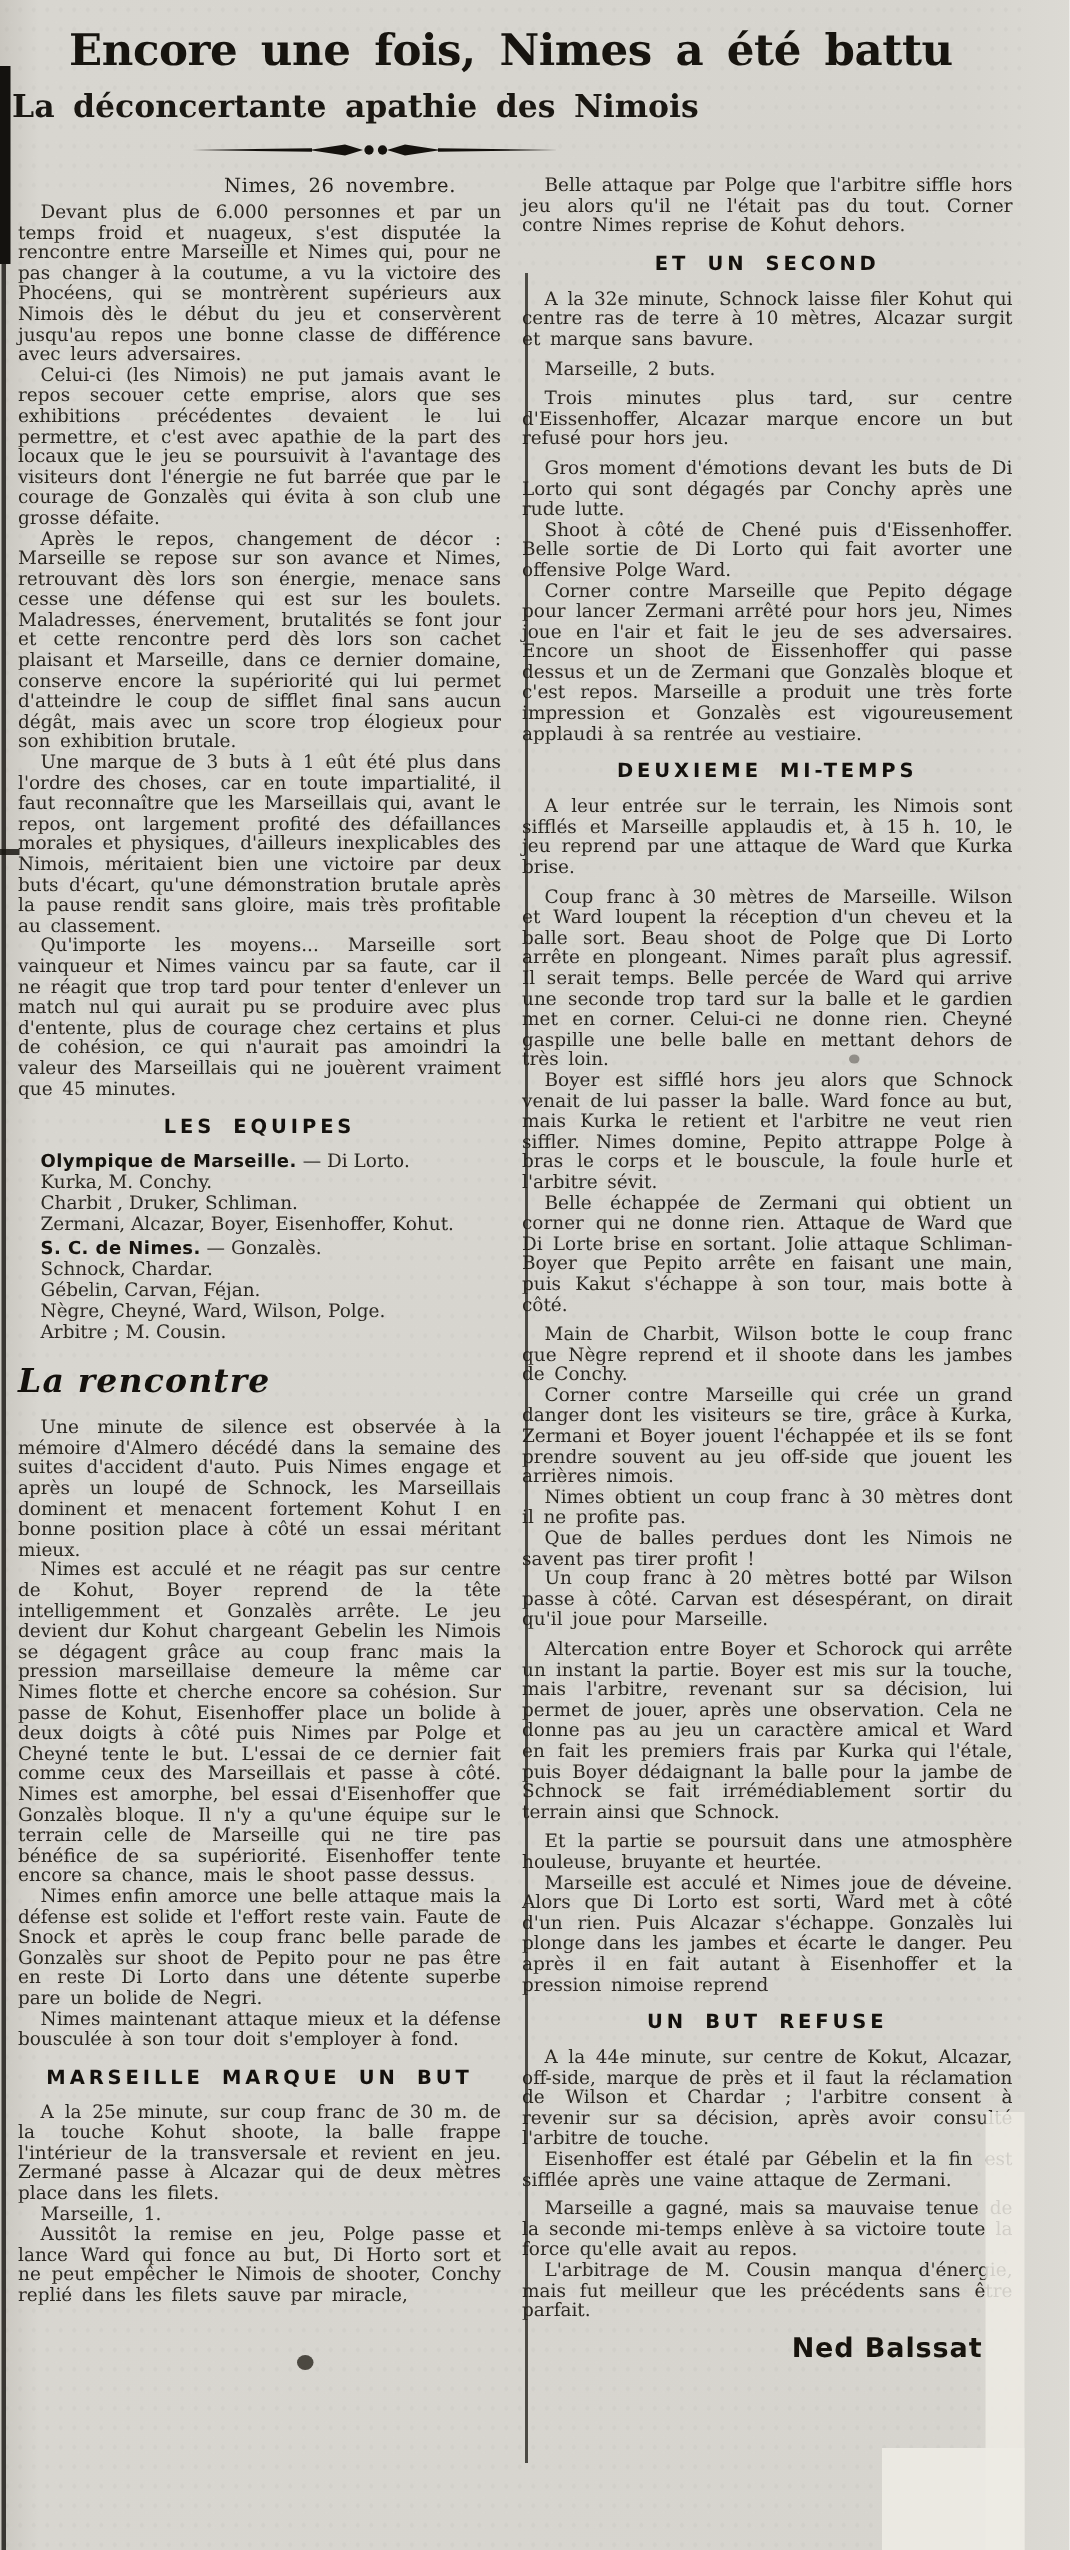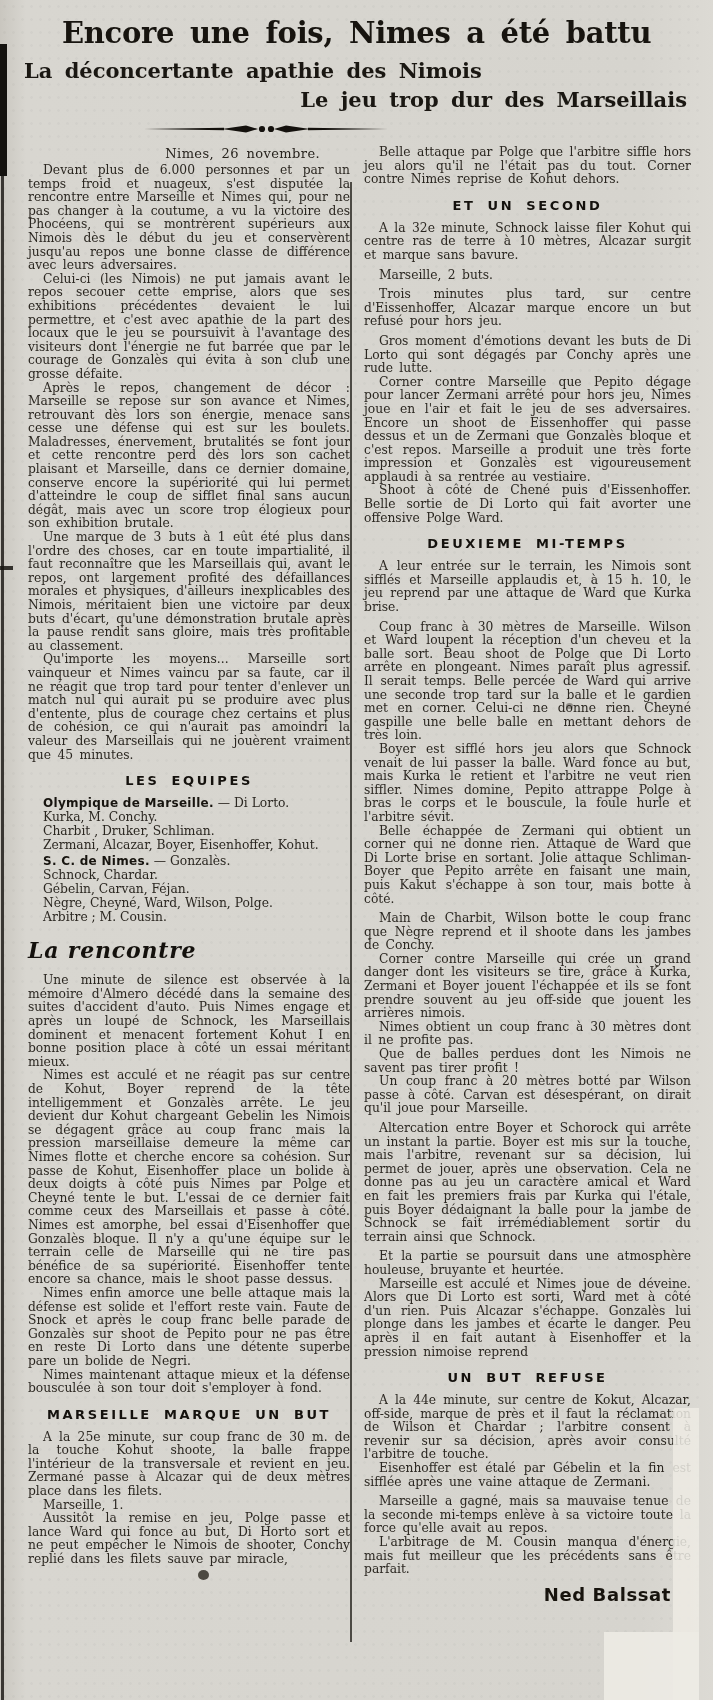--- a/index.html
+++ b/index.html
@@ -5,21 +5,21 @@
   html,body{margin:0;padding:0;}
   body{
     width:713px;height:1700px;overflow:hidden;position:relative;
     background:linear-gradient(90deg,#c9c6bf 0,#d8d6d0 26px,#d6d4ce 640px,#dcdad4 713px);
     font-family:"DejaVu Serif",serif;color:#2b2721;
   }
   .texture{position:absolute;inset:0;pointer-events:none;opacity:.55;
     background-image:radial-gradient(rgba(0,0,0,.045) 1px,transparent 1.4px),
                      radial-gradient(rgba(255,255,255,.06) 1px,transparent 1.4px);
     background-size:9px 13px,15px 10px;}
-  .page{position:relative;width:683px;height:1700px;padding-left:16px;}
+  .page{position:relative;width:683px;height:1700px;}
 
   
   .edge-rule-thick{position:absolute;left:0;top:44px;width:7px;height:132px;background:#14120f;}
   .edge-rule{position:absolute;left:1px;top:176px;width:3px;height:1524px;background:rgba(25,22,18,.82);}
   .edge-tick{position:absolute;left:0;top:566px;width:13px;height:4px;background:rgba(25,22,18,.85);}
   .col-divider{position:absolute;left:350px;top:182px;width:2px;height:1460px;background:rgba(30,27,22,.75);}
   .patch{position:absolute;background:#edebe4;}
   .patch-right{right:0;top:1408px;width:26px;height:292px;opacity:.85;}
   .patch-corner{right:0;top:1632px;width:95px;height:68px;opacity:.9;}
   .smudge{position:absolute;border-radius:50%;background:rgba(30,25,18,.75);}
@@ -70,21 +70,20 @@
   <div class="edge-tick"></div>
   <div class="col-divider"></div>
   <div class="patch patch-right"></div>
   <div class="patch patch-corner"></div>
   <div class="smudge smudge-1"></div>
   <div class="smudge smudge-2"></div>
 
   <header>
     <h1 class="headline">Encore une fois, Nimes a été battu</h1>
     <h2 class="sub sub1">La déconcertante apathie des Nimois</h2>
-    <h2 class="sub sub2">Le jeu trop dur des Marseillais</h2>
     <div class="ornament">
       <svg width="244" height="14" viewBox="0 0 244 14" xmlns="http://www.w3.org/2000/svg" fill="#14110d">
         <polygon points="0,7 80,5.8 80,8.2"></polygon>
         <polygon points="78,7 102,3.4 114,7 102,10.6"></polygon>
         <circle cx="118" cy="7" r="3.1"></circle>
         <circle cx="127" cy="7" r="3.1"></circle>
         <polygon points="166,7 142,3.4 130,7 142,10.6"></polygon>
         <polygon points="244,7 164,5.8 164,8.2"></polygon>
       </svg>
     </div>
@@ -118,22 +117,22 @@
         <p class="body-p">Marseille, 1.</p>
         <p class="body-p">Aussitôt la remise en jeu, Polge passe et lance Ward qui fonce au but, Di Horto sort et ne peut empêcher le Nimois de shooter, Conchy replié dans les filets sauve par miracle,</p>
       </section>
     <section class="col col-right" id="col-right">
         <p class="body-p">Belle attaque par Polge que l'arbitre siffle hors jeu alors qu'il ne l'était pas du tout. Corner contre Nimes reprise de Kohut dehors.</p>
         <h3 class="h-sans">ET UN SECOND</h3>
         <p class="body-p">A la 32e minute, Schnock laisse filer Kohut qui centre ras de terre à 10 mètres, Alcazar surgit et marque sans bavure.</p>
         <p class="body-p gap">Marseille, 2 buts.</p>
         <p class="body-p gap">Trois minutes plus tard, sur centre d'Eissenhoffer, Alcazar marque encore un but refusé pour hors jeu.</p>
         <p class="body-p gap">Gros moment d'émotions devant les buts de Di Lorto qui sont dégagés par Conchy après une rude lutte.</p>
+        <p class="body-p">Shoot à côté de Chené puis d'Eissenhoffer. Belle sortie de Di Lorto qui fait avorter une offensive Polge Ward.</p>
         <p class="body-p">Corner contre Marseille que Pepito dégage pour lancer Zermani arrêté pour hors jeu, Nimes joue en l'air et fait le jeu de ses adversaires. Encore un shoot de Eissenhoffer qui passe dessus et un de Zermani que Gonzalès bloque et c'est repos. Marseille a produit une très forte impression et Gonzalès est vigoureusement applaudi à sa rentrée au vestiaire.</p>
-        <p class="body-p">Shoot à côté de Chené puis d'Eissenhoffer. Belle sortie de Di Lorto qui fait avorter une offensive Polge Ward.</p>
         <h3 class="h-sans">DEUXIEME MI-TEMPS</h3>
         <p class="body-p">A leur entrée sur le terrain, les Nimois sont sifflés et Marseille applaudis et, à 15 h. 10, le jeu reprend par une attaque de Ward que Kurka brise.</p>
         <p class="body-p gap">Coup franc à 30 mètres de Marseille. Wilson et Ward loupent la réception d'un cheveu et la balle sort. Beau shoot de Polge que Di Lorto arrête en plongeant. Nimes paraît plus agressif. Il serait temps. Belle percée de Ward qui arrive une seconde trop tard sur la balle et le gardien met en corner. Celui-ci ne donne rien. Cheyné gaspille une belle balle en mettant dehors de très loin.</p>
         <p class="body-p">Boyer est sifflé hors jeu alors que Schnock venait de lui passer la balle. Ward fonce au but, mais Kurka le retient et l'arbitre ne veut rien siffler. Nimes domine, Pepito attrappe Polge à bras le corps et le bouscule, la foule hurle et l'arbitre sévit.</p>
         <p class="body-p">Belle échappée de Zermani qui obtient un corner qui ne donne rien. Attaque de Ward que Di Lorte brise en sortant. Jolie attaque Schliman-Boyer que Pepito arrête en faisant une main, puis Kakut s'échappe à son tour, mais botte à côté.</p>
         <p class="body-p gap">Main de Charbit, Wilson botte le coup franc que Nègre reprend et il shoote dans les jambes de Conchy.</p>
         <p class="body-p">Corner contre Marseille qui crée un grand danger dont les visiteurs se tire, grâce à Kurka, Zermani et Boyer jouent l'échappée et ils se font prendre souvent au jeu off-side que jouent les arrières nimois.</p>
         <p class="body-p">Nimes obtient un coup franc à 30 mètres dont il ne profite pas.</p>
         <p class="body-p">Que de balles perdues dont les Nimois ne savent pas tirer profit !</p>
         <p class="body-p">Un coup franc à 20 mètres botté par Wilson passe à côté. Carvan est désespérant, on dirait qu'il joue pour Marseille.</p>

